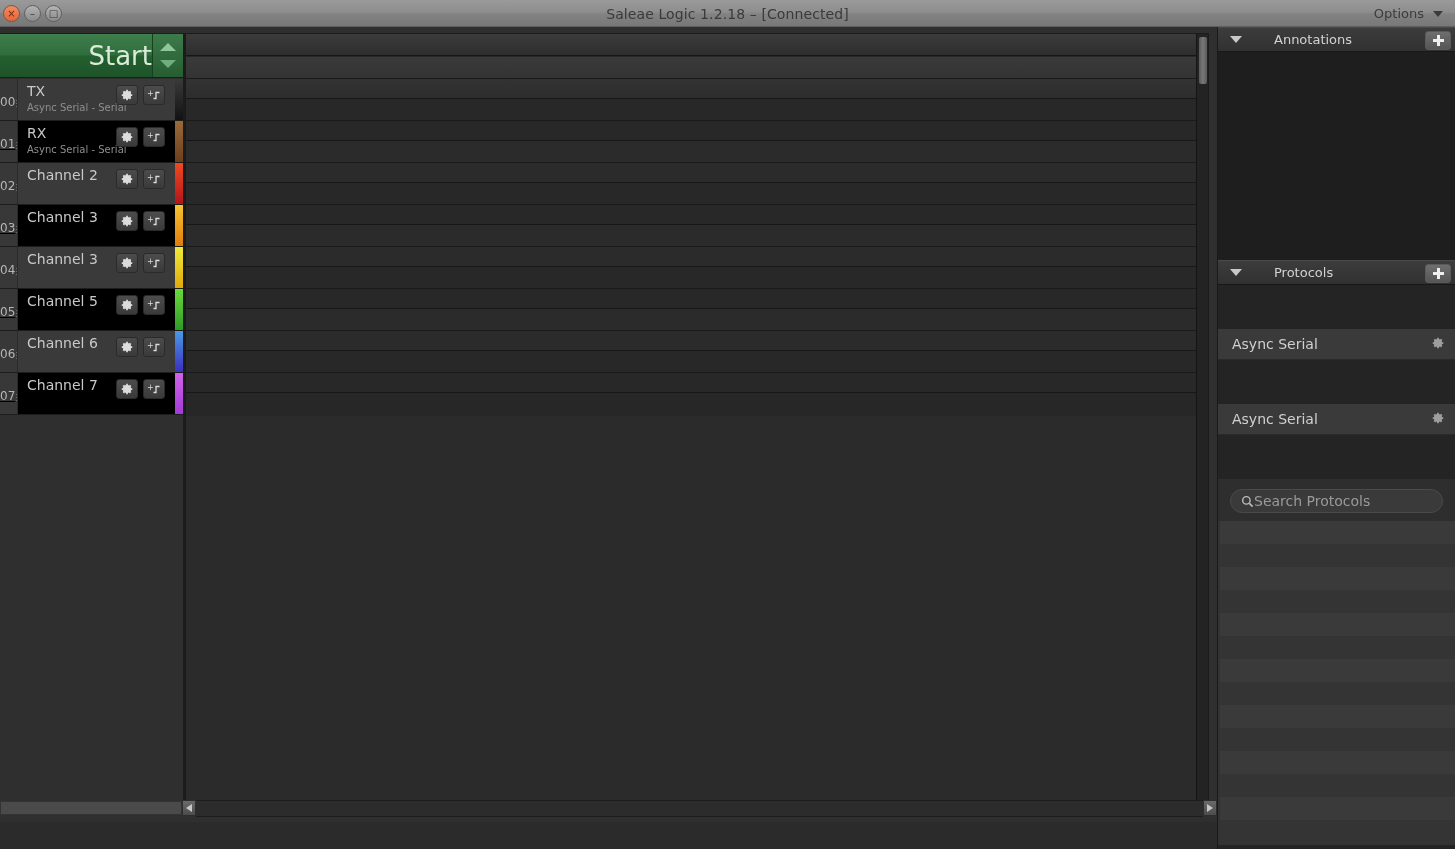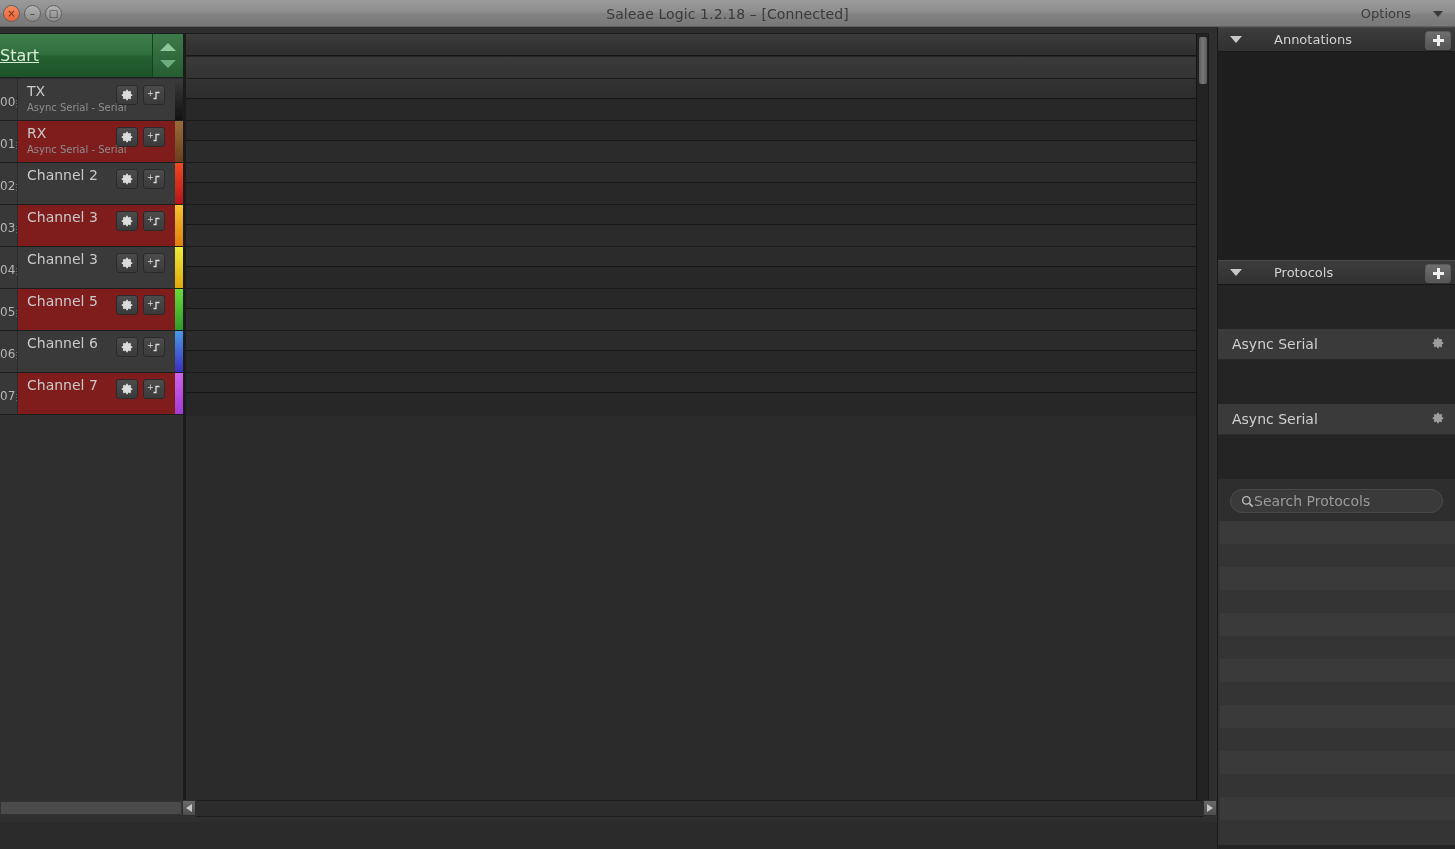--- a/index.html
+++ b/index.html
@@ -27,64 +27,63 @@
     background: linear-gradient(to bottom, #b4b4b4, #8b8b8b);
   }
   .wb.close { background: linear-gradient(to bottom, #f58b60, #e8643a); color: #6e2a10; }
   .titletext {
     position: absolute; left: 0; top: 0; width: 1455px; height: 27px;
     display: flex; align-items: center; justify-content: center;
     font-size: 14px; color: #3a3a3a; letter-spacing: .1px;
   }
   .options {
     position: absolute; right: 12px; top: 0; height: 27px;
-    display: flex; align-items: center; gap: 22px;
+    display: flex; align-items: center; gap: 9px;
     font-size: 13px; color: #3b3b3b; margin-left: 23px;
   }
   .caret-dn {
     width: 0; height: 0; border-left: 5px solid transparent;
     border-right: 5px solid transparent; border-top: 6px solid #3b3b3b;
   }
 
   
   .leftarea {
     position: absolute; left: 0; top: 27px; width: 1217px; height: 795px;
     background: #2f2f2f;
   }
 
   
   .startwrap {
     position: absolute; left: 0; top: 6px; width: 183px; height: 45px;
     display: flex;
     border-top: 1px solid #1d1d1d; border-bottom: 1px solid #1d1d1d;
   }
   .startbtn {
-    flex: 1; display: flex; align-items: center; justify-content: flex-start;
+    flex: 1; display: flex; align-items: center; justify-content: flex-end;
     background: linear-gradient(to bottom, #3f7f4c 0%, #2f6d3d 48%, #24602f 52%, #1d5328 100%);
-    color: #d9ecd9; font-size: 16px;
+    color: #d9ecd9; font-size: 26px;
     border-right: 1px solid #17401f;
-    text-decoration: underline;
   }
   .startarrows {
     width: 30px;
     background: linear-gradient(to bottom, #3d7a4a 0%, #265d31 100%);
     display: flex; flex-direction: column; align-items: center;
     justify-content: space-around; padding: 4px 0;
   }
   .ar-up { width:0;height:0;border-left:8px solid transparent;border-right:8px solid transparent;border-bottom:8px solid #8fc79a; }
   .ar-dn { width:0;height:0;border-left:8px solid transparent;border-right:8px solid transparent;border-top:8px solid #6fae7c; }
 
   
   .chanlist { position: absolute; left: 0; top: 52px; width: 183px; }
   .chanrow {
     position: relative; display: flex; height: 42px;
     background: #3a3a3a;
     border-bottom: 1px solid #1d1d1d;
   }
-  .chanrow.alt { background: #7f1d1d; }
+  .chanrow.alt { background: #000000; text-decoration: underline; }
   .channum {
     width: 18px; border-right: 1px solid #2a2a2a;
     background: #383838;
     display: flex; align-items: center;
     justify-content: flex-start; padding-top: 5px;
     font-size: 12px; color: #b6b6b6;
   }
   .grip {
     margin-top: 3px; width: 12px; height: 9px;
     background-image:

